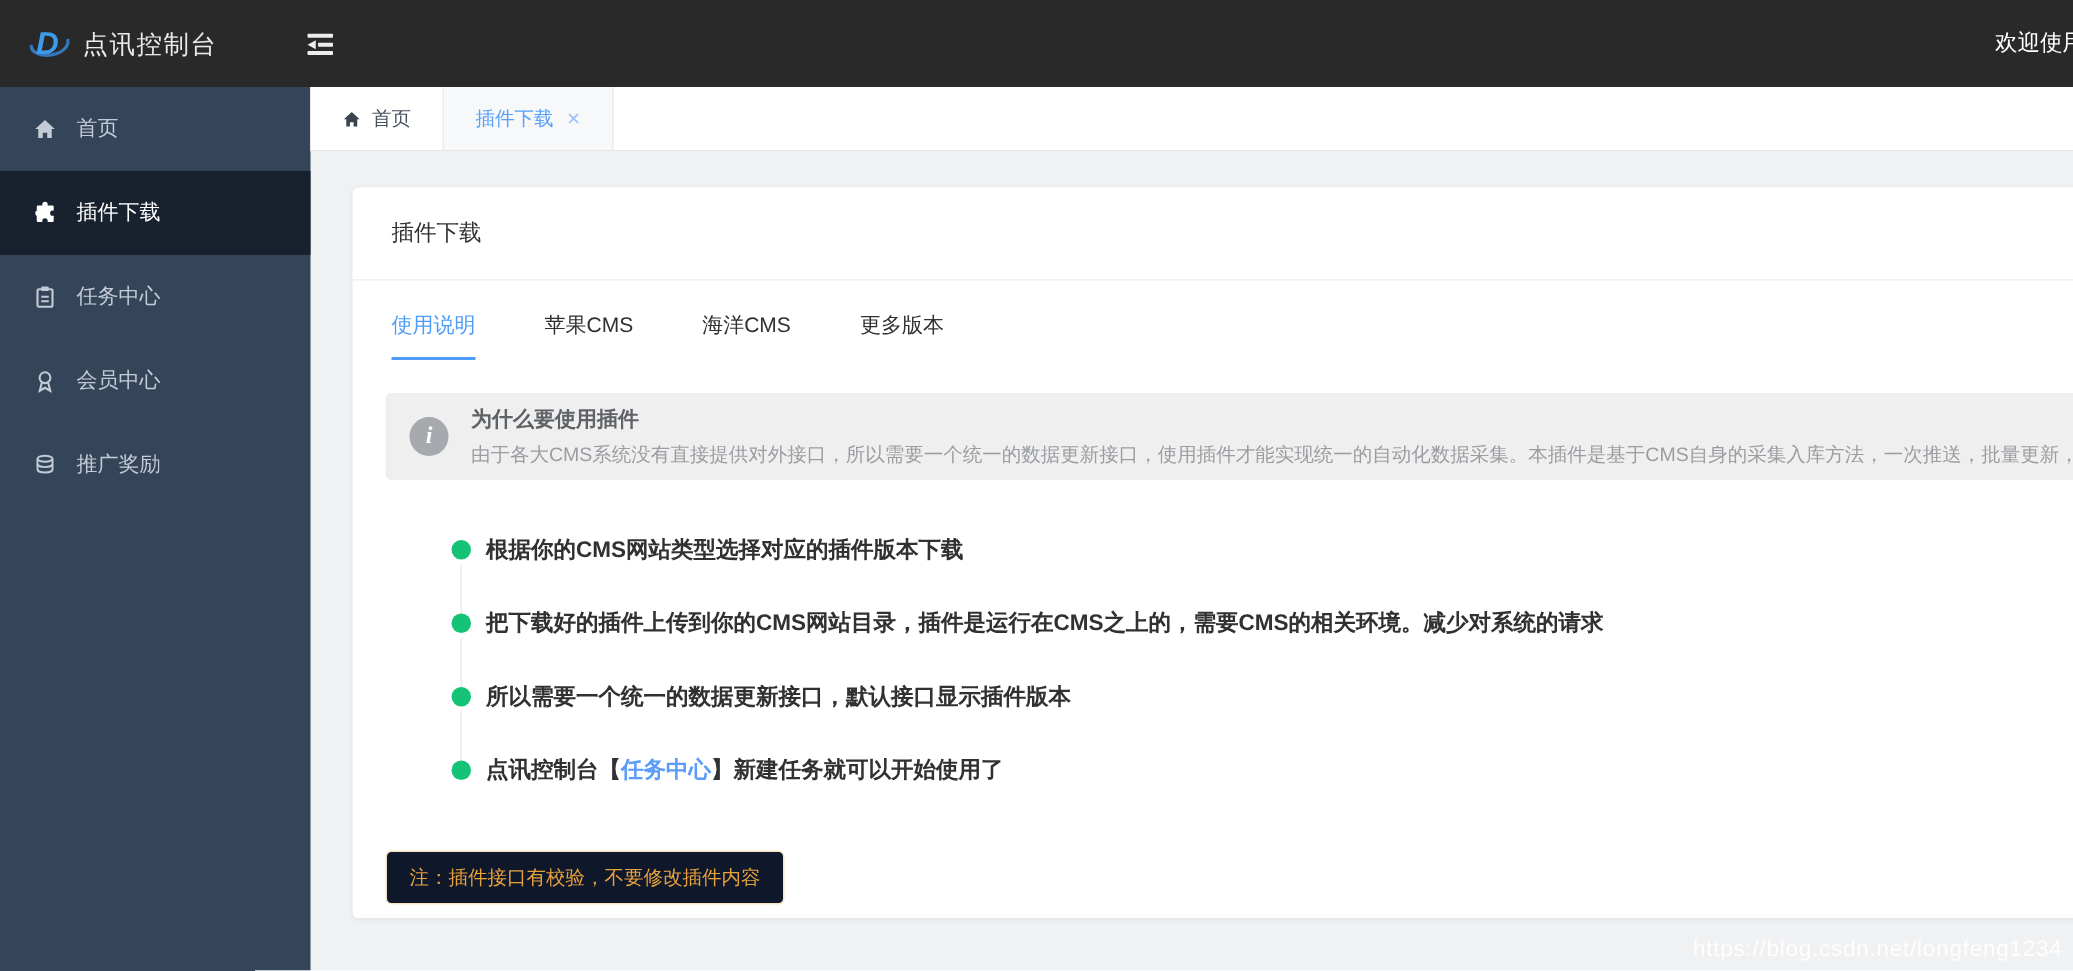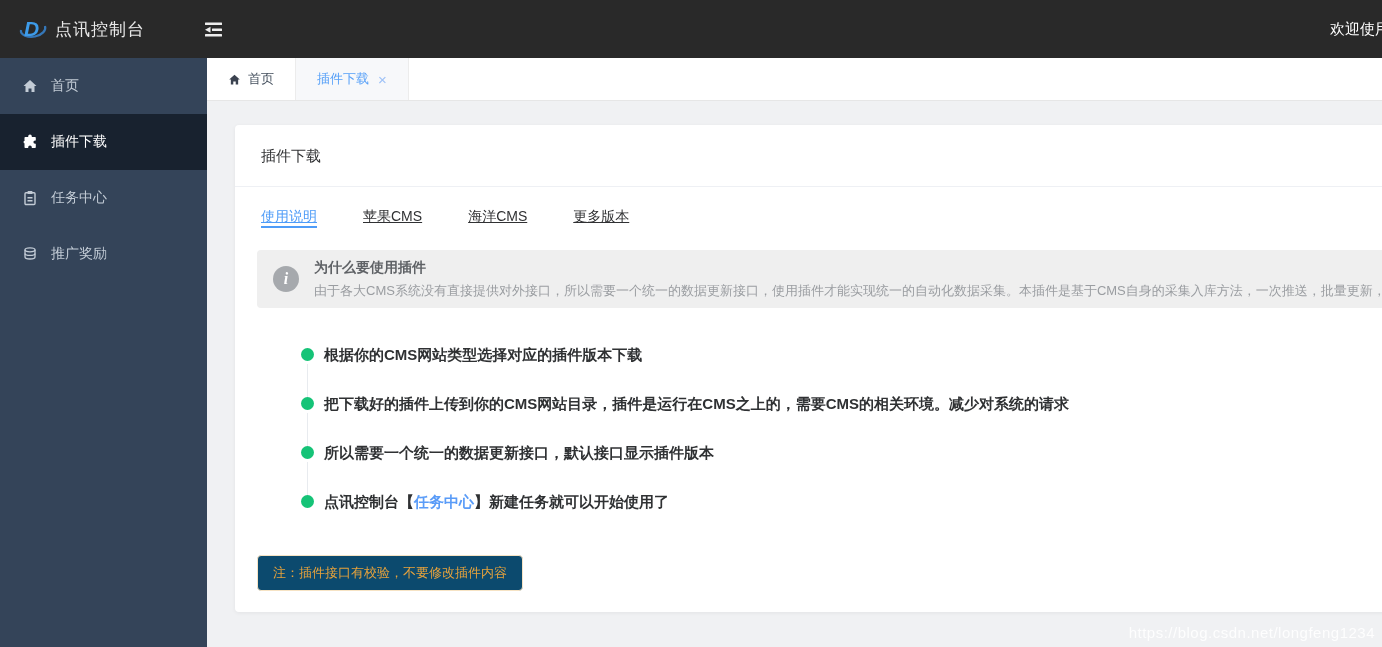--- a/index.html
+++ b/index.html
@@ -62,21 +62,21 @@
   .card {
     position:absolute; left:28px; top:24px; width:1200px; height:487px;
     background:#ffffff; border-radius:4px;
     box-shadow:0 1px 4px rgba(0,0,0,.06);
   }
   .card-hd {
     height:62px; line-height:62px; padding-left:26px;
     font-size:15px; color:#303133; border-bottom:1px solid #eef0f4;
   }
   .ctabs { display:flex; gap:46px; padding:21px 0 0 26px; font-size:14px; }
-  .ctab { color:#303133; cursor:pointer; border-bottom:2px solid transparent;text-decoration:underline; }
+  .ctab { padding-bottom:12px; color:#303133; cursor:pointer; border-bottom:2px solid transparent; }
   .ctab.active { color:#4e9cf8; border-bottom-color:#4e9cf8; }
 
   .info-alert {
     margin:22px 22px 0 22px; background:#efefef; border-radius:4px;
     display:flex; align-items:center; gap:15px; padding:9px 16px; height:58px;
     overflow:hidden;
   }
   .info-circle {
     width:26px; height:26px; flex:none; border-radius:50%;
     background:#a6a9ad; color:#fff; font-style:italic; font-weight:bold;
@@ -96,21 +96,21 @@
     border-radius:50%; background:#15c377;
   }
   .step:not(:last-child)::after {
     content:''; position:absolute; left:6px; top:18px; height:33px; width:1px;
     background:#e8ebef;
   }
   .step a { color:#5a9cf8; text-decoration:none; cursor:pointer; }
 
   .note-alert {
     display:inline-block; margin:13px 0 0 22px;
-    background:#0c4a6e; border:1px solid #f6e3c4; border-radius:4px;
+    background:#0f172a; border:1px solid #f6e3c4; border-radius:4px;
     padding:8px 15px; font-size:13px; color:#e6a23c;
   }
 
   .watermark {
     position:absolute; right:7px; bottom:6px; z-index:5;
     color:rgba(255,255,255,.88); font-size:15px; letter-spacing:.5px;
   }
 </style>
 </head>
 <body>
@@ -147,20 +147,27 @@
     </svg>
     <span>插件下载</span>
   </div>
   <div class="side-item">
     <svg viewBox="0 0 16 16" fill="none" stroke="currentColor" stroke-width="1.4">
       <rect x="3" y="2.8" width="10" height="11.7" rx="1"></rect>
       <rect x="5.6" y="1" width="4.8" height="3" rx="0.5" fill="currentColor" stroke="none"></rect>
       <path d="M5.5 7.8 h5 M5.5 10.8 h5"></path>
     </svg>
     <span>任务中心</span>
+  </div>
+  <div class="side-item">
+    <svg viewBox="0 0 16 16" fill="none" stroke="currentColor" stroke-width="1.4">
+      <circle cx="8" cy="5.8" r="3.6"></circle>
+      <path d="M5.9 9 L4.5 14.5 L8 12.5 L11.5 14.5 L10.1 9"></path>
+    </svg>
+    <span>会员中心</span>
   </div>
   <div class="side-item">
     <svg viewBox="0 0 16 16" fill="none" stroke="currentColor" stroke-width="1.3">
       <ellipse cx="8" cy="3.8" rx="5" ry="2"></ellipse>
       <path d="M3 3.8 v3.6 c0 1.1 2.2 2 5 2 s5-.9 5-2 V3.8"></path>
       <path d="M3 7.4 v3.6 c0 1.1 2.2 2 5 2 s5-.9 5-2 V7.4"></path>
     </svg>
     <span>推广奖励</span>
   </div>
 </aside>

